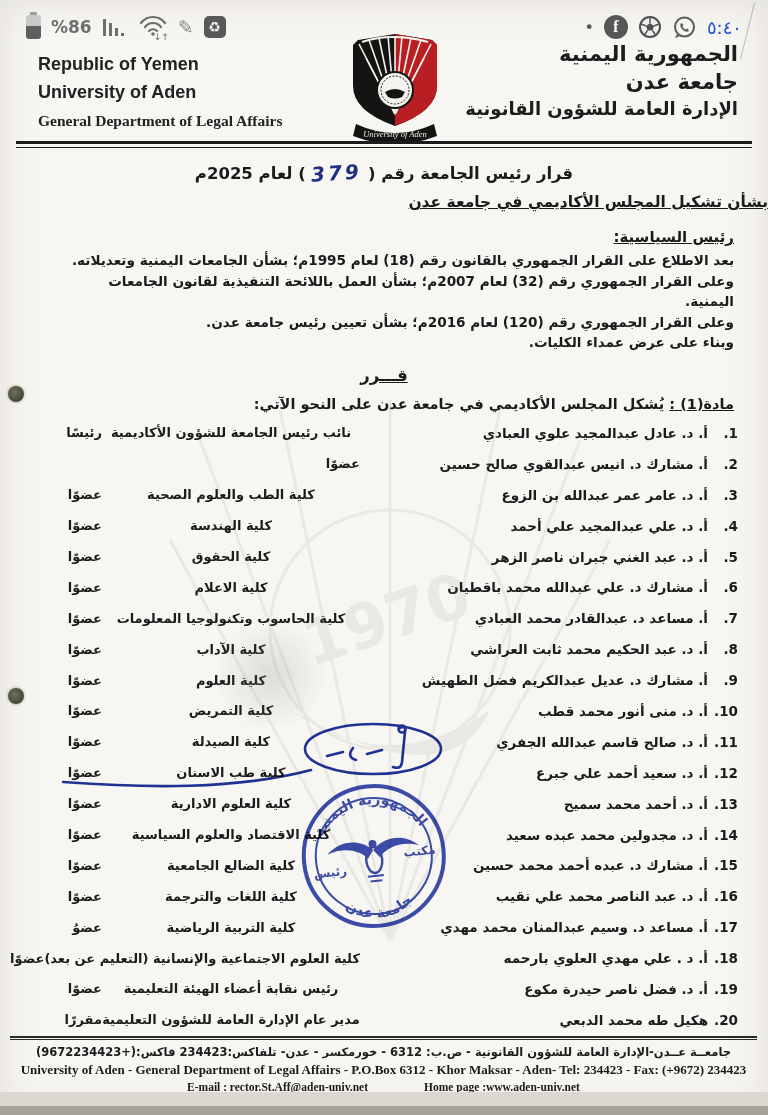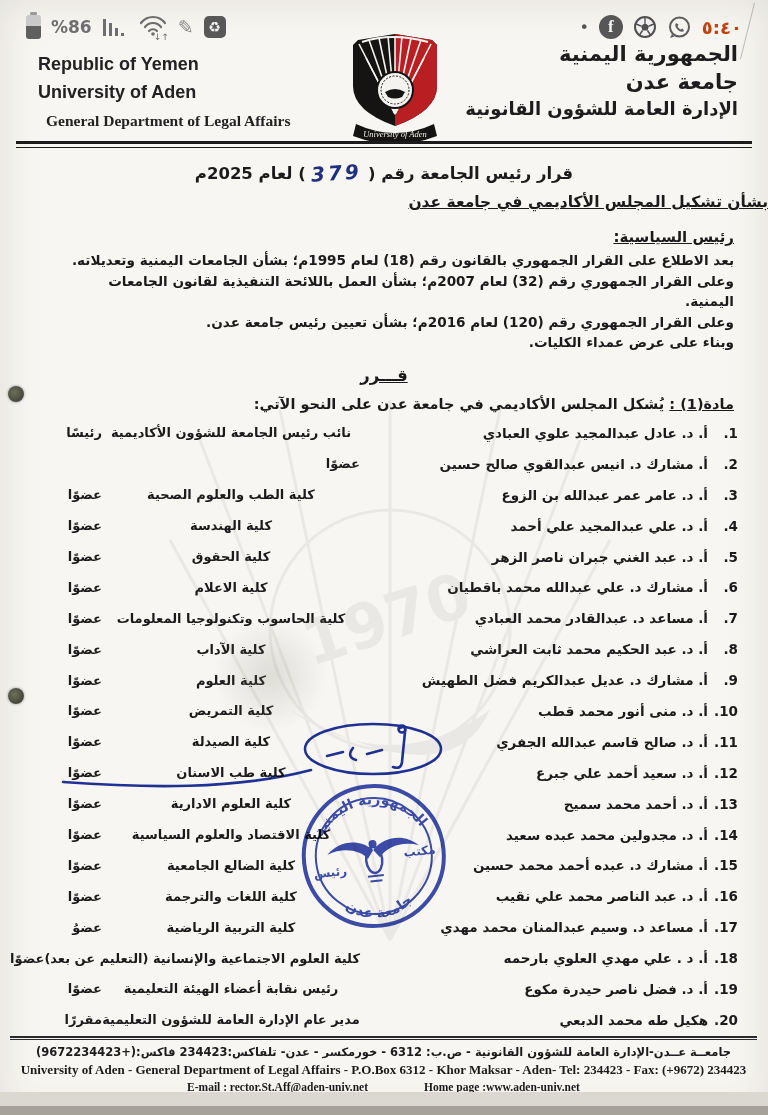--- a/index.html
+++ b/index.html
@@ -12,28 +12,28 @@
   
   .statusbar{position:absolute;top:8px;left:0;right:0;height:38px;display:flex;justify-content:space-between;align-items:center;padding:0 26px;color:#6a6a6a;}
   .sb-group{display:flex;align-items:center;gap:10px;}
   .battery{width:15px;height:24px;border-radius:3px;background:linear-gradient(#c9c9c9 45%,#5f5f5f 45%);position:relative;}
   .battery:before{content:"";position:absolute;top:-3px;left:4px;width:7px;height:3px;background:#9a9a9a;border-radius:1px;}
   .sb-text{font-size:17px;font-weight:bold;color:#6f6f6f;}
   .pencil{font-size:19px;color:#8a8a8a;transform:rotate(0deg);}
   .appbox{width:22px;height:22px;border-radius:5px;background:#585858;color:#f2f2f2;font-size:14px;display:flex;align-items:center;justify-content:center;}
   .dot{font-size:16px;color:#555;}
   .fb{width:24px;height:24px;border-radius:50%;background:#565656;color:#f5f5f5;display:flex;align-items:center;justify-content:center;font-weight:bold;font-size:17px;font-family:"Liberation Serif",serif;}
-  .time{font-size:18px;font-weight:bold;color:#c2410c;}
+  .time{font-size:18px;font-weight:normal;color:#1d4ed8;}
   .artifact-line{position:absolute;top:2px;left:747px;width:1px;height:58px;background:#8c8c8c;transform:rotate(14deg);opacity:.55;}
   
   .letterhead{position:absolute;top:48px;left:0;right:0;height:96px;}
   .lh-en{position:absolute;left:38px;top:6px;font-family:"Liberation Serif",serif;font-weight:bold;color:#222;}
   .lh-en .l1{font-size:18px;font-family:"Liberation Sans",sans-serif;margin:0 0 7px;}
   .lh-en .l2{font-size:18px;font-family:"Liberation Sans",sans-serif;margin:0 0 9px;}
-  .lh-en .l3{font-size:15.5px;margin:8px;}
+  .lh-en .l3{font-size:15.5px;margin:0;}
   .lh-ar{position:absolute;right:30px;top:-6px;text-align:right;font-weight:bold;color:#1d1d1d;direction:rtl;}
   .lh-ar .a1{font-size:21px;margin:0 0 4px;}
   .lh-ar .a2{font-size:21px;margin:0 0 4px;}
   .lh-ar .a3{font-size:18px;margin:0;}
   .emblem{position:absolute;left:342px;top:-20px;}
   .head-rule{position:absolute;top:141px;left:16px;right:16px;height:3px;border-top:3px solid #1c1c1c;border-bottom:1px solid #1c1c1c;}
   
   .content{position:absolute;top:150px;left:0;right:0;direction:rtl;}
   .doc-title{text-align:center;font-size:16.5px;font-weight:bold;margin:10px 0 0;}
   .hand-num{display:inline-block;direction:ltr;unicode-bidi:embed;font-size:20px;color:#21307e;font-style:italic;letter-spacing:3px;transform:rotate(-4deg) translateY(1px);font-weight:bold;}

